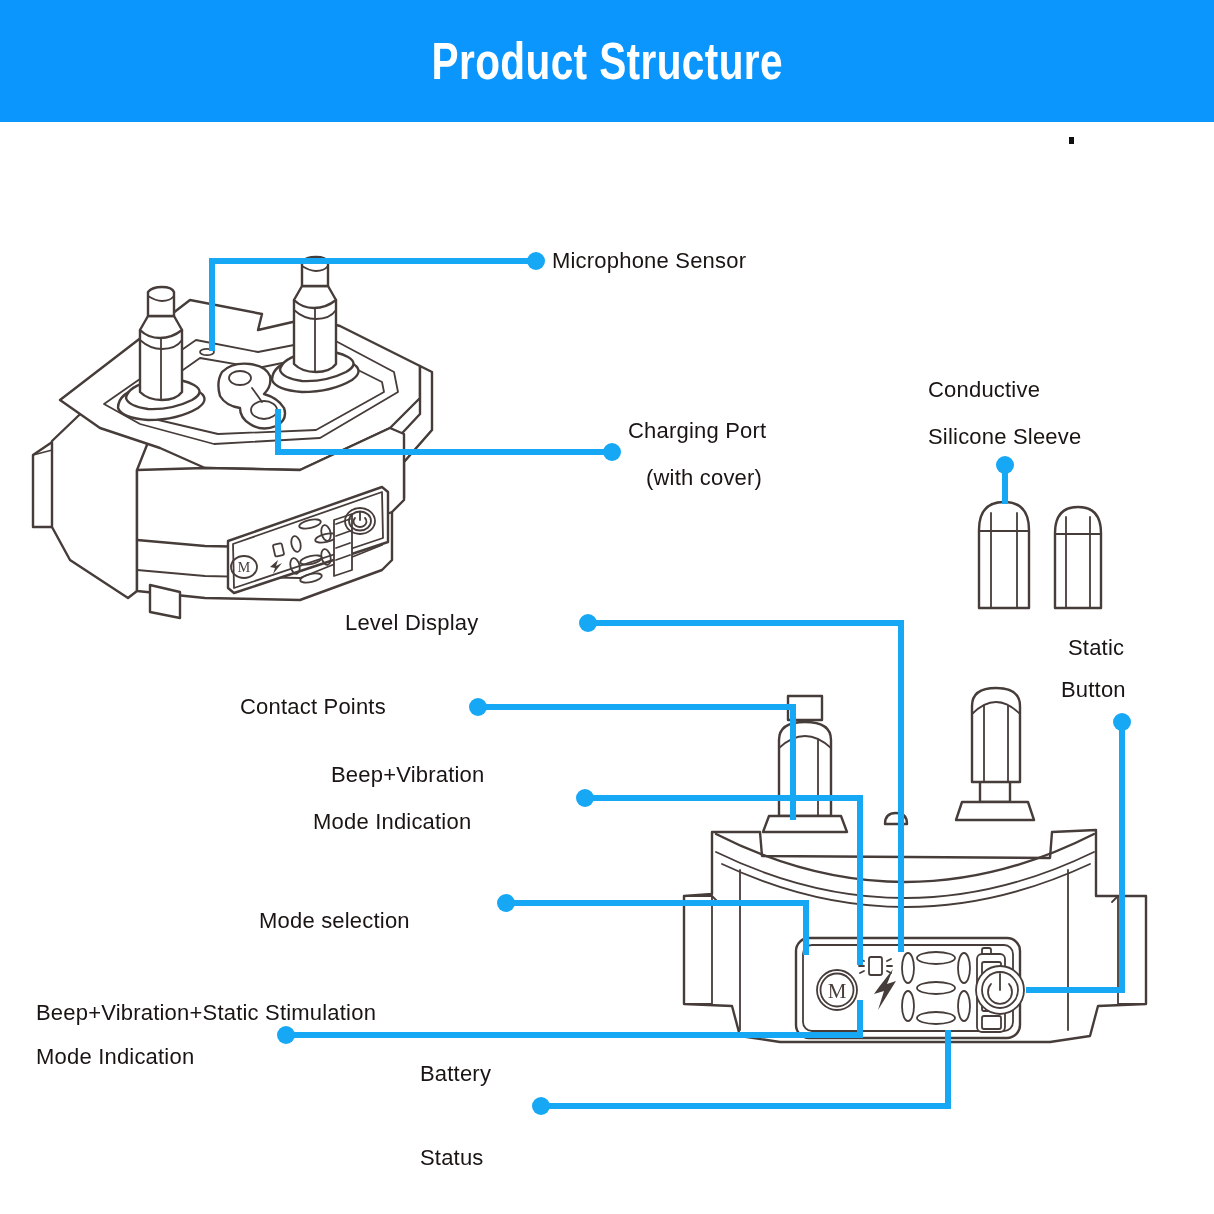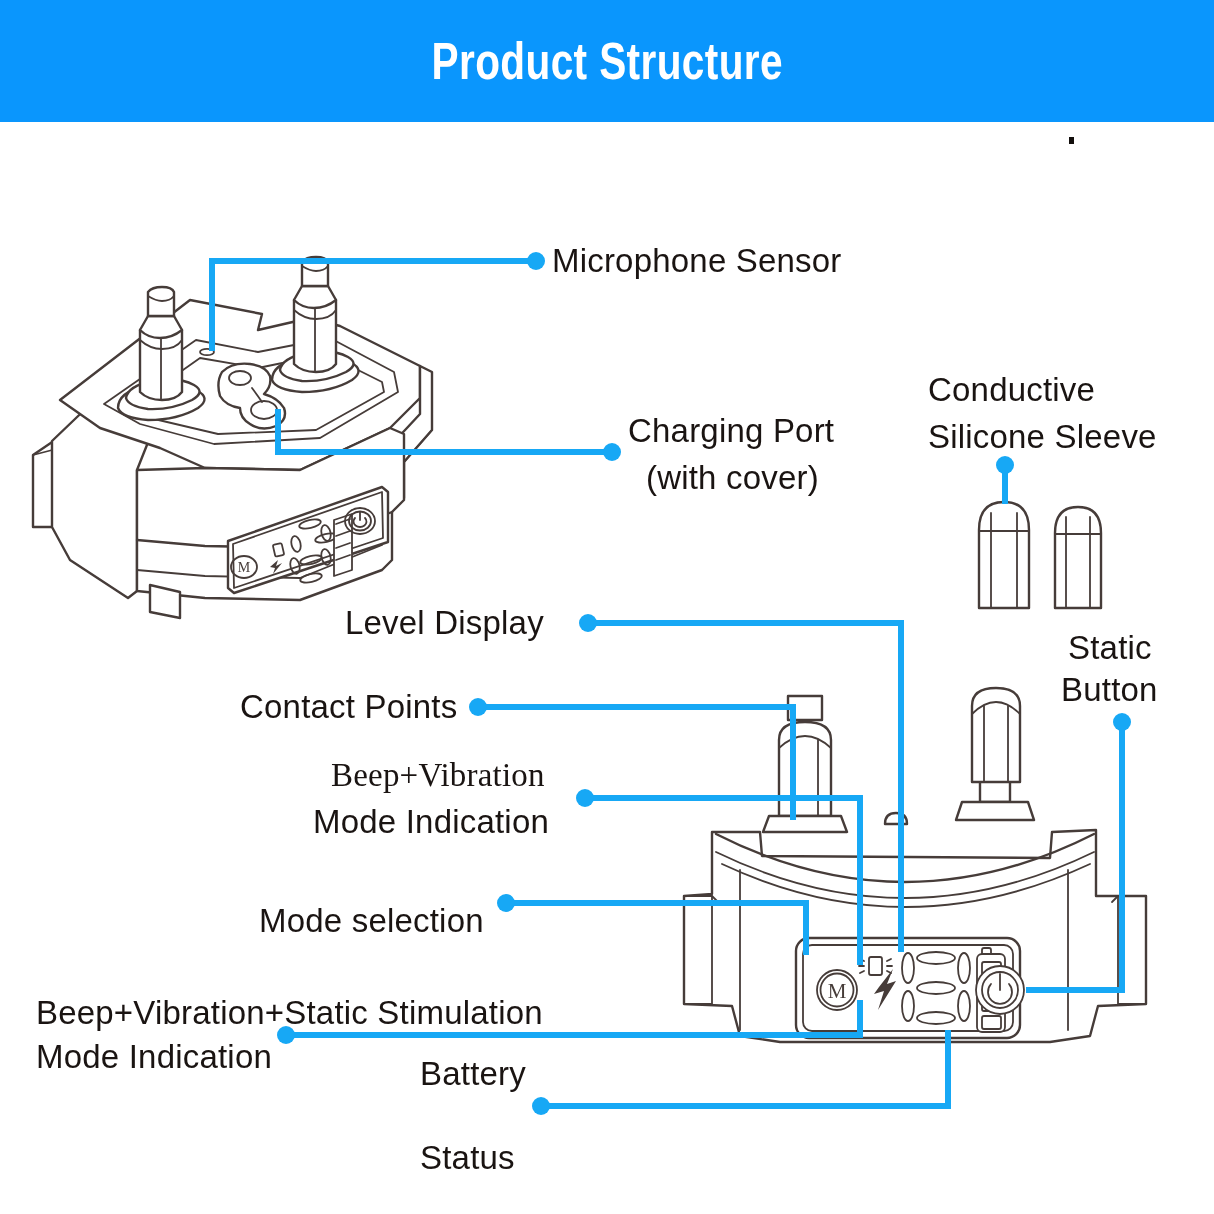--- a/index.html
+++ b/index.html
@@ -10,21 +10,21 @@
   #header{position:absolute;left:0;top:0;width:1214px;height:122px;background:#0a96fd;
           display:flex;align-items:center;justify-content:center;}
   #header-title{color:#ffffff;font-size:52px;font-weight:bold;letter-spacing:.5px;
                 transform:scaleX(.78);transform-origin:center;white-space:nowrap;
                 font-family:"Liberation Sans",sans-serif;}
 
   
   #canvas{position:absolute;left:0;top:0;width:1214px;height:1214px;}
 
   
-  .lbl{position:absolute;color:#1a1412;font-size:33px;line-height:46px;white-space:nowrap;
+  .lbl{position:absolute;color:#1a1412;font-size:22px;line-height:46px;white-space:nowrap;
        font-family:"Liberation Sans",sans-serif;font-weight:350;letter-spacing:.2px;}
   .speck{position:absolute;width:5px;height:7px;background:#120e0c;}
 </style>
 </head>
 <body>
 
 <div id="page">
 
   <div id="header">
     <div id="header-title">Product Structure</div>
@@ -338,21 +338,21 @@
   <div class="lbl" style="left:928px;top:367px;text-align:center;">Conductive</div>
   <div class="lbl" style="left:928px;top:414px;">Silicone Sleeve</div>
 
   <div class="lbl" style="left:1068px;top:625px;">Static</div>
   <div class="lbl" style="left:1061px;top:667px;">Button</div>
 
   <div class="lbl" style="left:345px;top:600px;">Level Display</div>
 
   <div class="lbl" style="left:192px;top:684px;margin-left:48px;">Contact Points</div>
 
-  <div class="lbl" style="left:331px;top:752px;font-family:Liberation Serif, serif;">Beep+Vibration</div>
+  <div class="lbl" style="left:331px;top:752px;">Beep+Vibration</div>
   <div class="lbl" style="left:313px;top:799px;">Mode Indication</div>
 
   <div class="lbl" style="left:259px;top:862px;margin-top:36px;">Mode selection</div>
 
   <div class="lbl" style="left:36px;top:990px;">Beep+Vibration+Static Stimulation</div>
   <div class="lbl" style="left:36px;top:1034px;">Mode Indication</div>
 
   <div class="lbl" style="left:420px;top:1051px;">Battery</div>
   <div class="lbl" style="left:420px;top:1093px;margin-top:42px;">Status</div>
 

